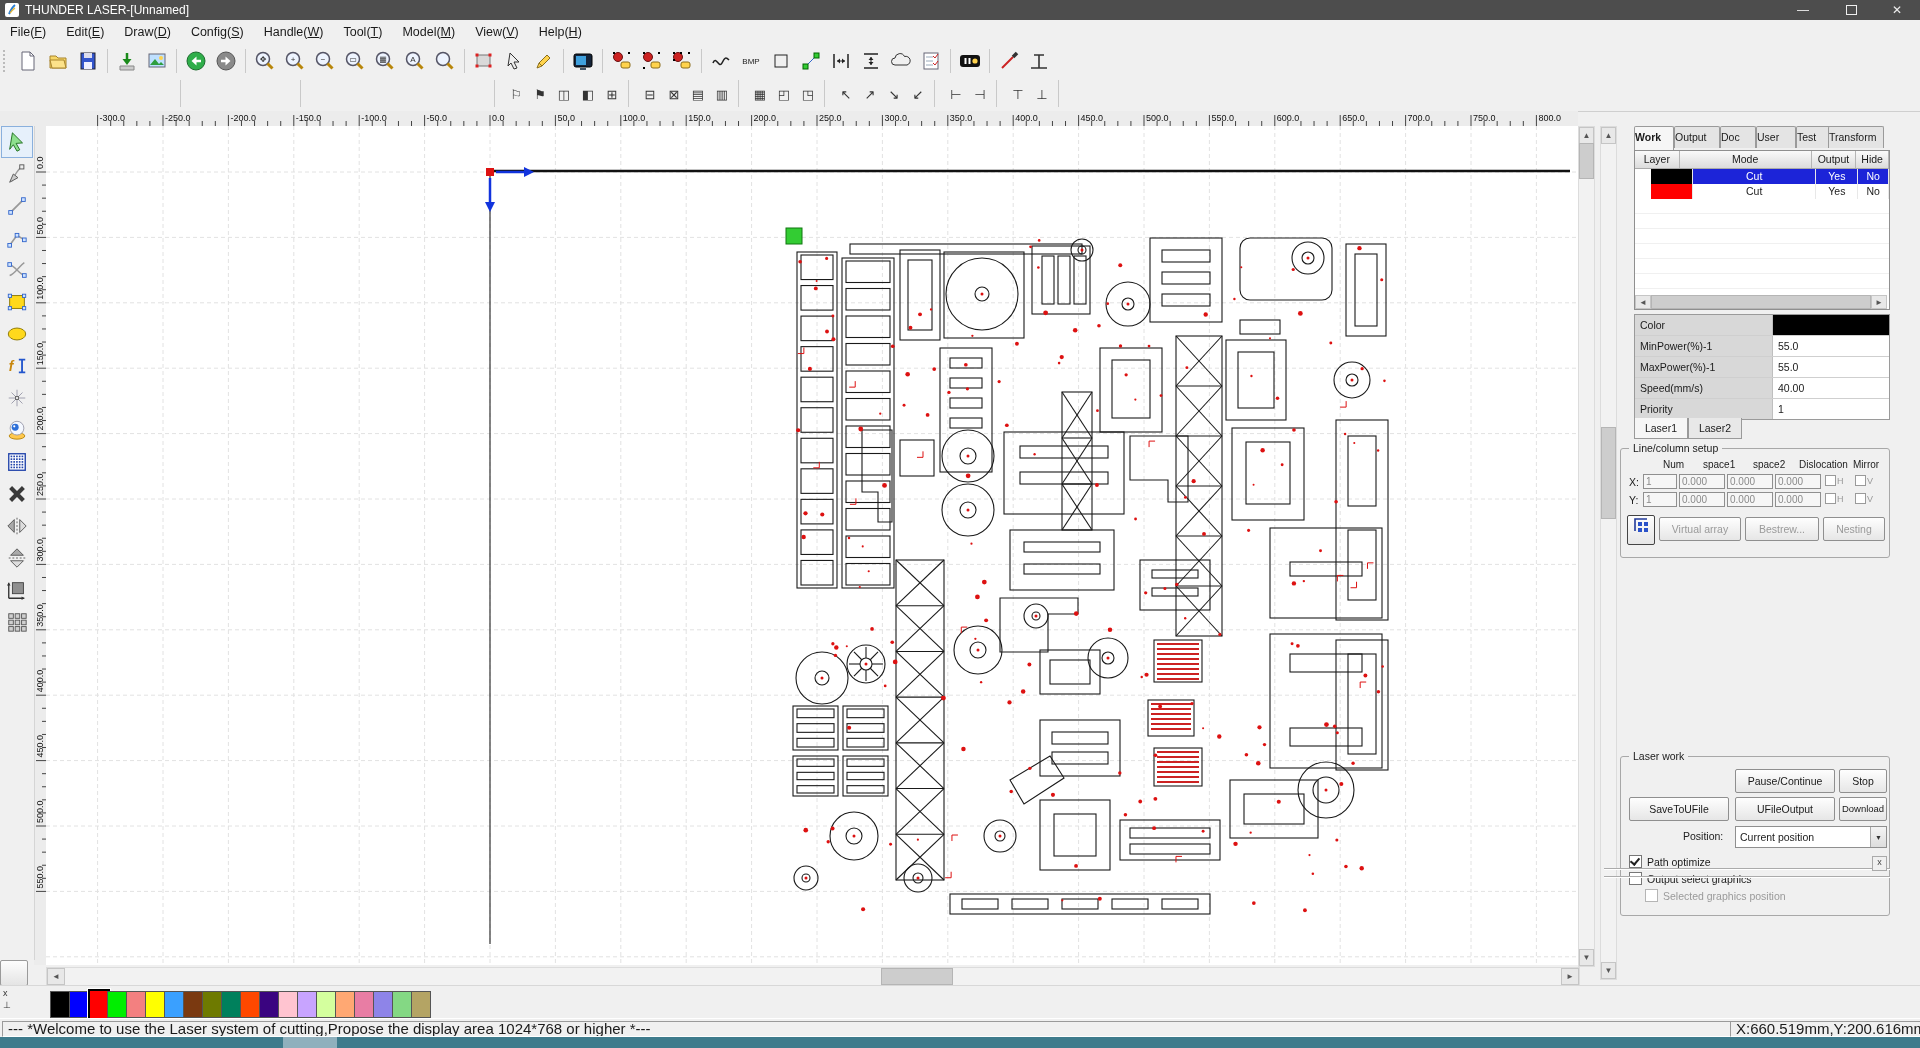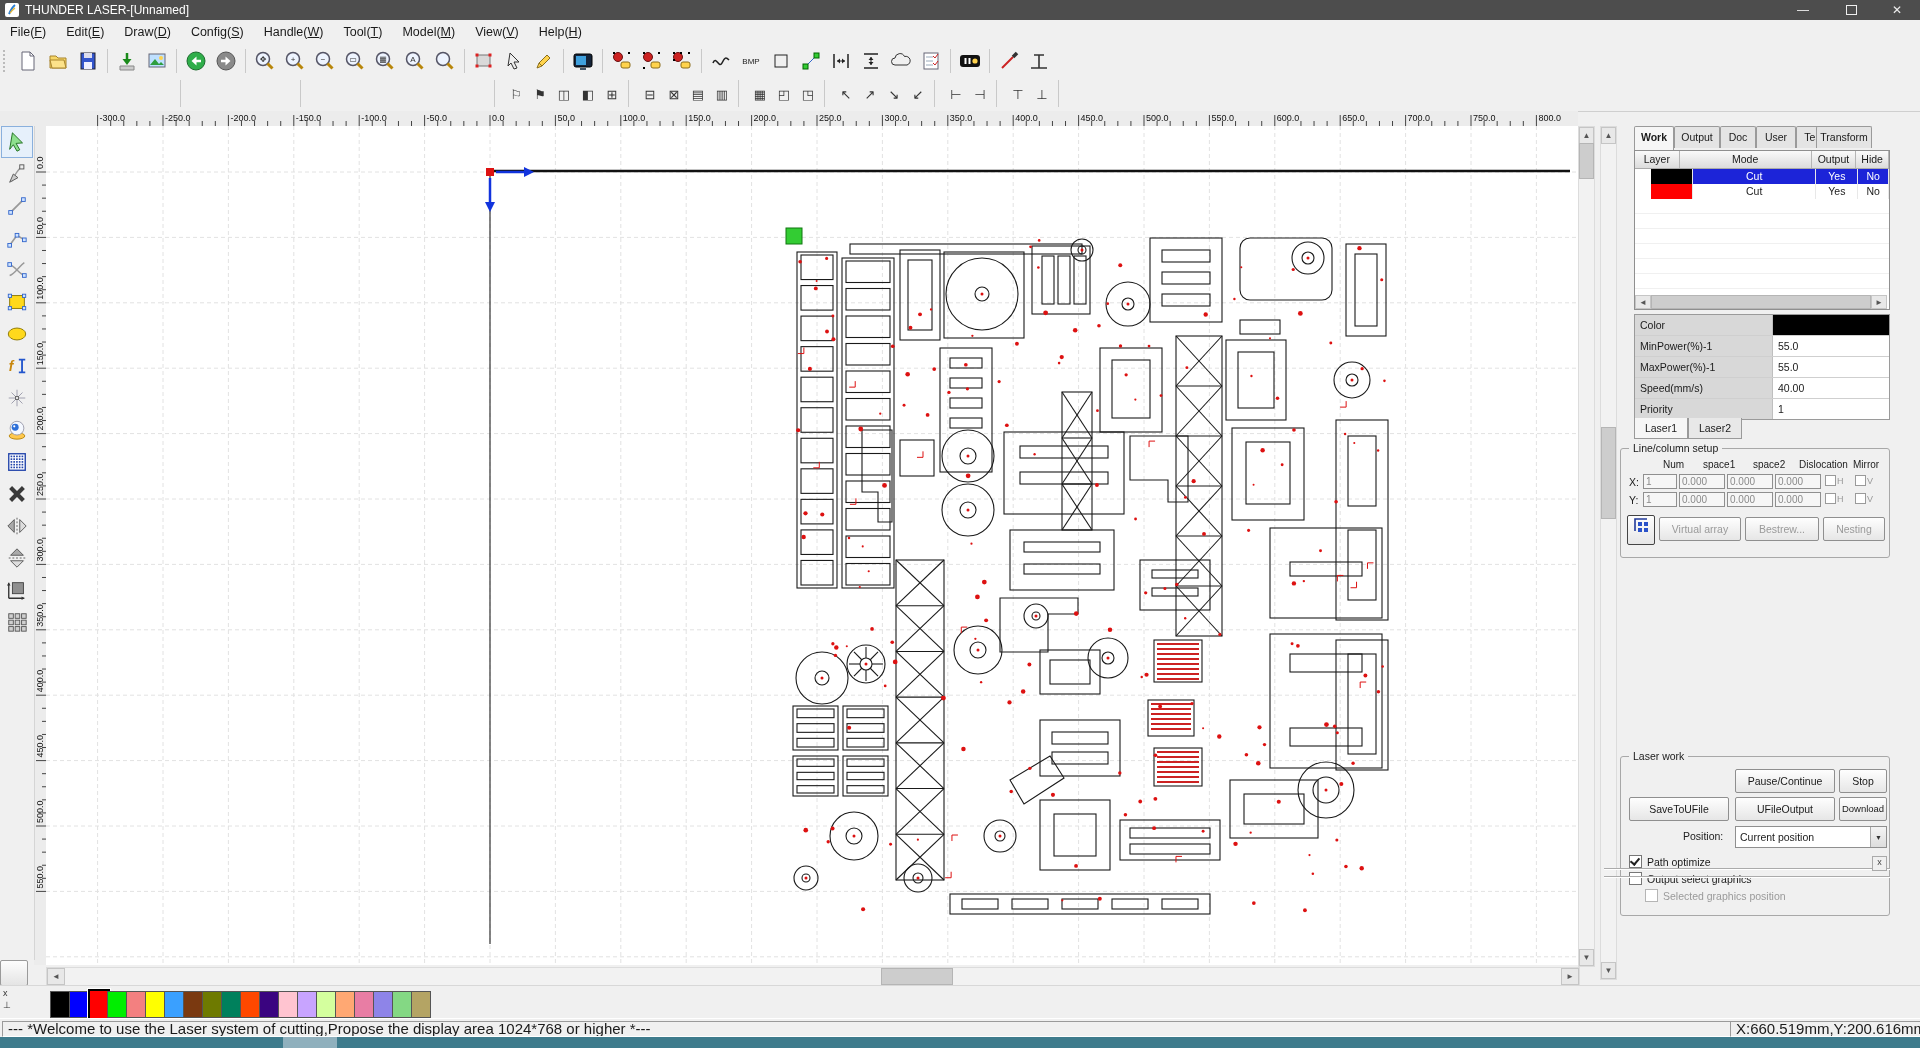--- a/index.html
+++ b/index.html
@@ -40,21 +40,21 @@
   .ltbtn{width:30px;height:30px;margin:0 1px;display:flex;align-items:center;justify-content:center;border:1px solid transparent;}
   .ltbtn.active{border:1px solid #8ab0dd;background:#e6f0fb;}
   
   #canvas{left:46px;top:126px;width:1532px;height:839px;background:#ffffff;overflow:hidden;}
   
   .scroll{background:#f2f2f2;border:1px solid #dcdcdc;}
   .sthumb{background:#cdcdcd;border:1px solid #b5b5b5;}
   .sarrow{background:#e8e8e8;border:1px solid #c5c5c5;display:flex;align-items:center;justify-content:center;font-size:8px;color:#555;}
   
   #rpanel{left:1600px;top:126px;width:292px;height:852px;background:#f0f0f0;}
-  .ptab{position:absolute;top:0;height:21px;line-height:21px;text-align:center;font-size:10.5px;border:1px solid #9a9a9a;border-bottom:none;background:#e4e4e4;border-radius:2px 2px 0 0;}
+  .ptab{position:absolute;top:0;height:21px;line-height:21px;font-size:10.5px;border:1px solid #9a9a9a;border-bottom:none;background:#e4e4e4;border-radius:2px 2px 0 0;}
   .ptab.active{background:#f6f6f6;height:23px;z-index:2;font-weight:bold;}
   #ltable{position:absolute;left:34px;top:24px;width:254px;height:158px;border:1px solid #8f8f8f;background:#fff;}
   .lth{display:flex;height:17px;background:linear-gradient(#fafafa,#dcdcdc);border-bottom:1px solid #aaa;}
   .lth div{border-right:1px solid #b5b5b5;text-align:center;line-height:17px;font-size:10.5px;}
   .lrow{display:flex;height:15px;font-size:10.5px;margin-left:16px;}
   .lrow div{border-right:1px solid #e8e8e8;text-align:center;line-height:15px;}
   .lrow.sel{background:#1c24d8;color:#fff;}
   .c-layer{width:44px;} .c-mode{width:132px;} .c-out{width:44px;} .c-hide{width:32px;}
   .emptyline{height:14px;border-bottom:1px solid #f0f0f0;}
   #ltable-scroll{position:absolute;left:0;bottom:0;width:252px;height:14px;background:#f0f0f0;display:flex;}
@@ -1259,21 +1259,21 @@
       <div class="sthumb" style="position:absolute;left:0;top:300px;width:13px;height:90px;"></div>
       <div class="sarrow" style="position:absolute;left:0;bottom:0;width:13px;height:15px;">▼</div>
     </div>
 
     <div id="ptabs">
         <div class="ptab active" style="left: 34px; width: 38px;">Work</div>
         <div class="ptab" style="left: 74px; width: 44px;">Output</div>
         <div class="ptab" style="left: 120px; width: 34px;">Doc</div>
         <div class="ptab" style="left: 156px; width: 38px;">User</div>
         <div class="ptab" style="left: 196px; width: 34px;">Test</div>
-        <div class="ptab" style="left: 216px; width: 54px;">Transform</div>
+        <div class="ptab" style="left: 228px; width: 54px;">Transform</div>
       </div>
 
     <div id="ltable">
       <div class="lth">
         <div class="c-layer">Layer</div>
         <div class="c-mode">Mode</div>
         <div class="c-out">Output</div>
         <div class="c-hide">Hide</div>
       </div>
       <div id="lrows">

